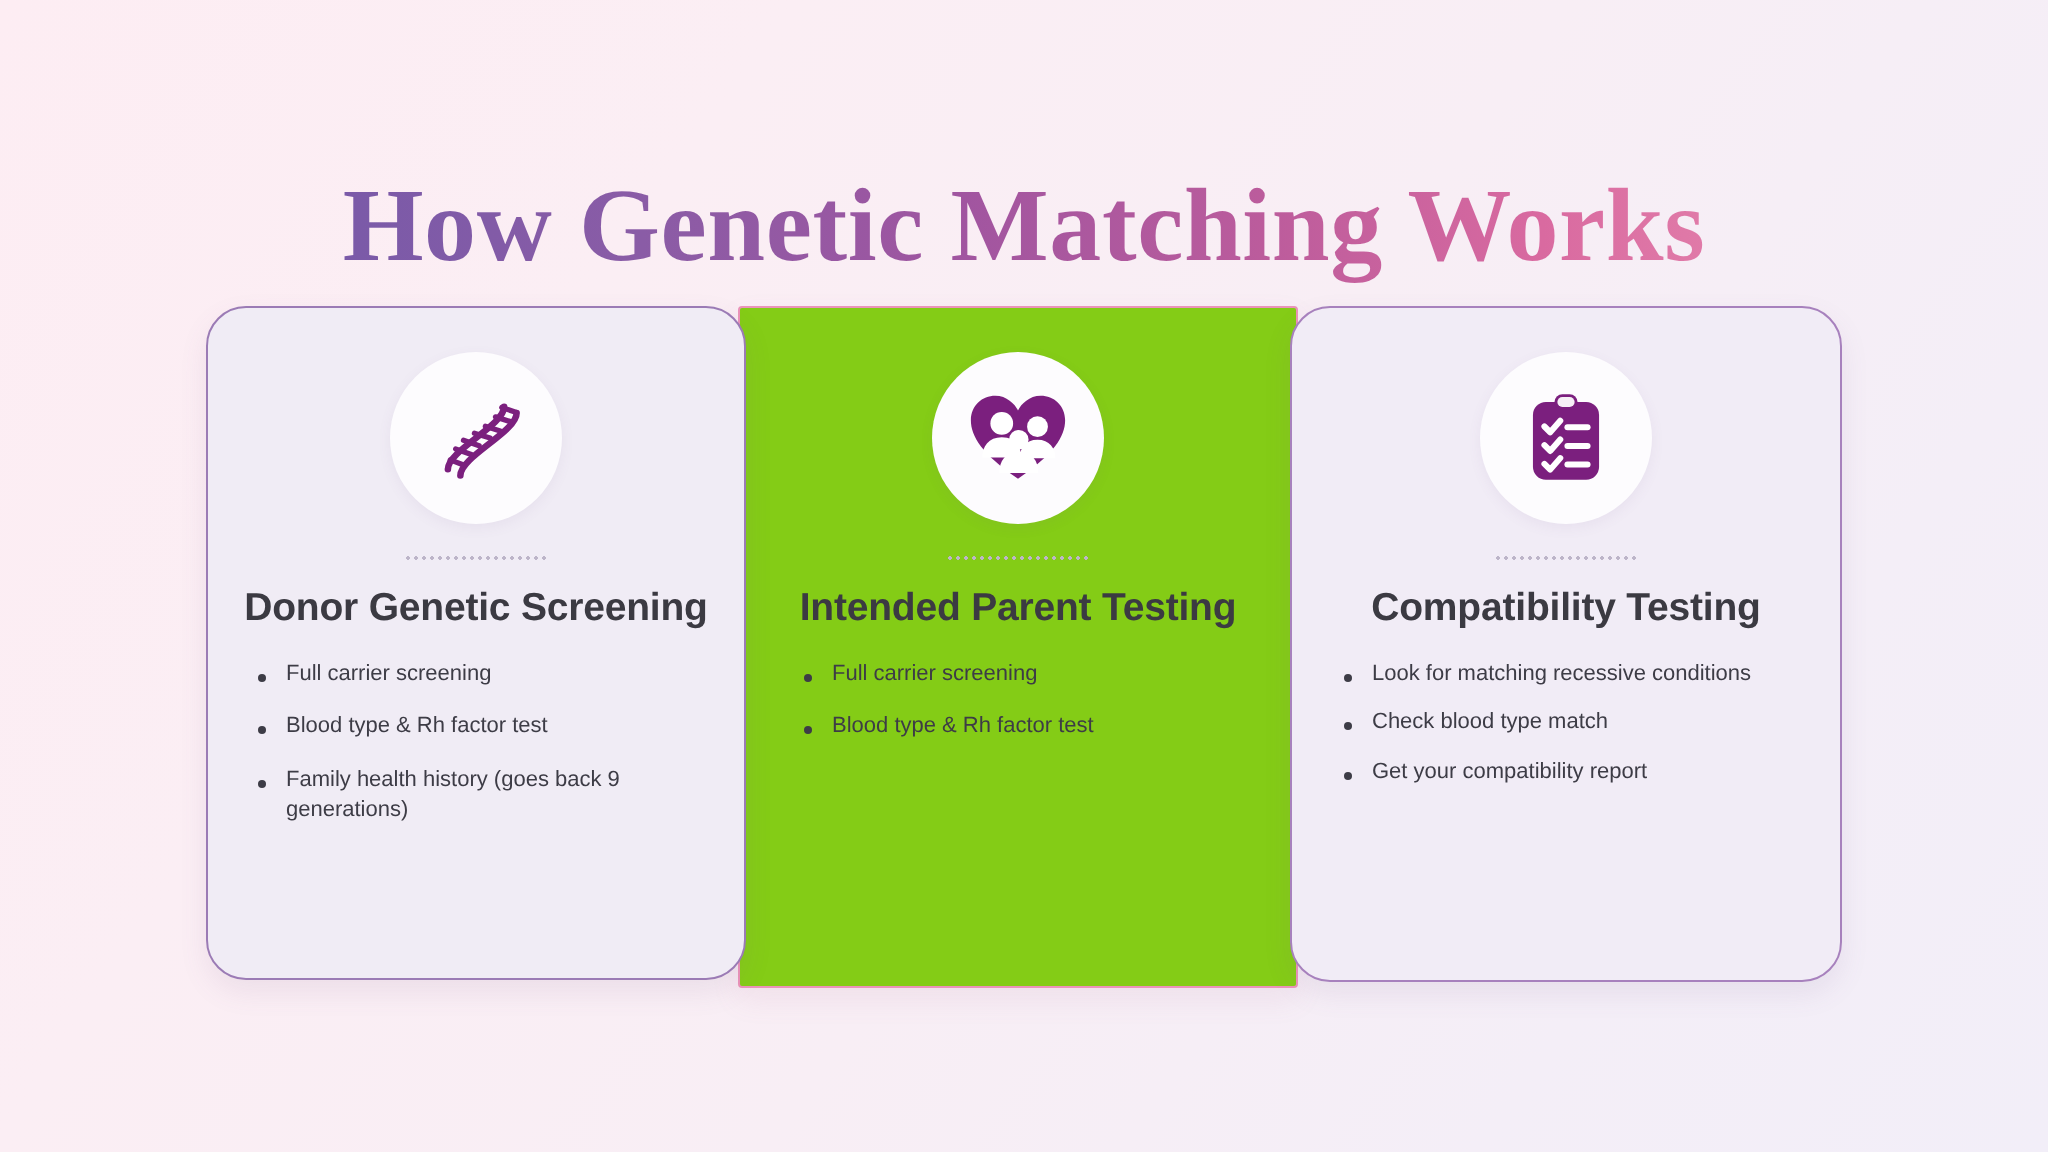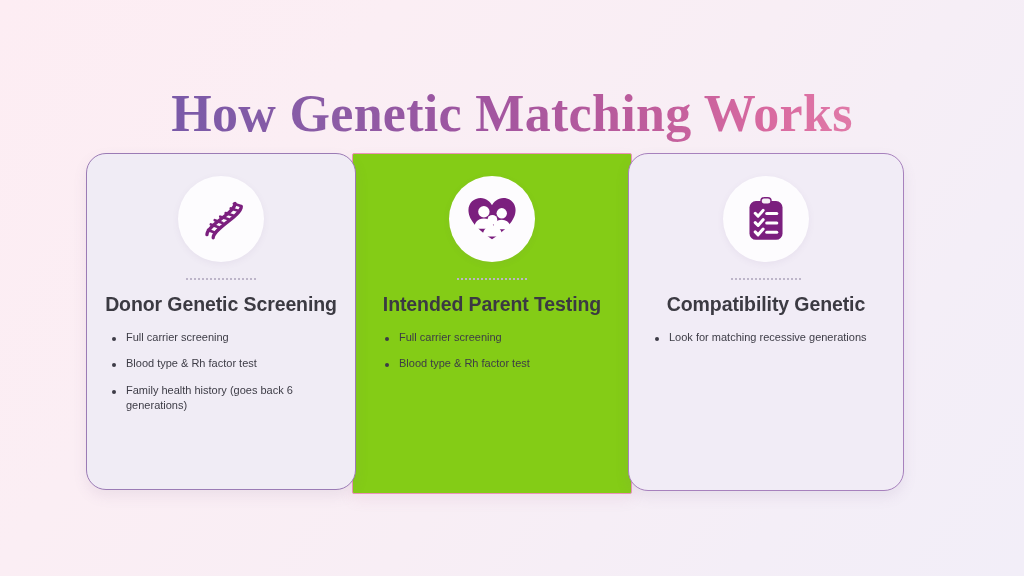--- a/index.html
+++ b/index.html
@@ -33,21 +33,21 @@
     background-image: linear-gradient(90deg, #7a5aa8 0%, #8a5ca6 22%, #a055a0 45%, #bc5c9c 68%, #d96aa0 88%, #e07aa8 100%);
     -webkit-background-clip: text;
     background-clip: text;
     color: transparent;
     -webkit-text-fill-color: transparent;
   }
 
   
   .cards {
     position: absolute;
-    left: 86px;
+    left: 103px;
     top: 153px;
     width: 668px;
     height: 345px;
   }
   .card {
     position: absolute;
     top: 0;
     box-sizing: border-box;
     padding: 0;
   }
@@ -184,21 +184,21 @@
             <line x1="44.5" y1="18.5" x2="54" y2="21.5"></line>
             <line x1="48.5" y1="12.5" x2="57.5" y2="15.5"></line>
           </g>
         </svg>
       </div>
       <div class="divider"></div>
       <div class="card-title">Donor Genetic Screening</div>
       <ul class="bullets">
         <li>Full carrier screening</li>
         <li>Blood type &amp; Rh factor test</li>
-        <li>Family health history (goes back 6 generations)</li>
+        <li>Family health history (goes back 9 generations)</li>
       </ul>
     </div>
   </div>
 
   <div class="card card-2">
     <div class="card-inner">
       <div class="icon-circle">
         <svg width="52" height="52" viewBox="0 0 64 64" aria-hidden="true">
           <path d="M32 57 C10 42, 3 31, 3 21 C3 12, 10 6, 18 6 C25 6, 30 11, 32 15 C34 11, 39 6, 46 6 C54 6, 61 12, 61 21 C61 31, 54 42, 32 57 Z" fill="#7b1f7e"></path>
           <g fill="#ffffff">
@@ -231,20 +231,22 @@
             <polyline points="17,24 21,28 28,20"></polyline>
             <polyline points="17,37 21,41 28,33"></polyline>
             <polyline points="17,50 21,54 28,46"></polyline>
             <line x1="33" y1="24.5" x2="47" y2="24.5"></line>
             <line x1="33" y1="37.5" x2="47" y2="37.5"></line>
             <line x1="33" y1="50.5" x2="47" y2="50.5"></line>
           </g>
         </svg>
       </div>
       <div class="divider"></div>
-      <div class="card-title">Compatibility Genetic</div>
+      <div class="card-title">Compatibility Testing</div>
       <ul class="bullets">
-        <li>Look for matching recessive generations</li>
+        <li>Look for matching recessive conditions</li>
+        <li>Check blood type match</li>
+        <li>Get your compatibility report</li>
       </ul>
     </div>
   </div>
 
 </div>
 
 </body></html>

